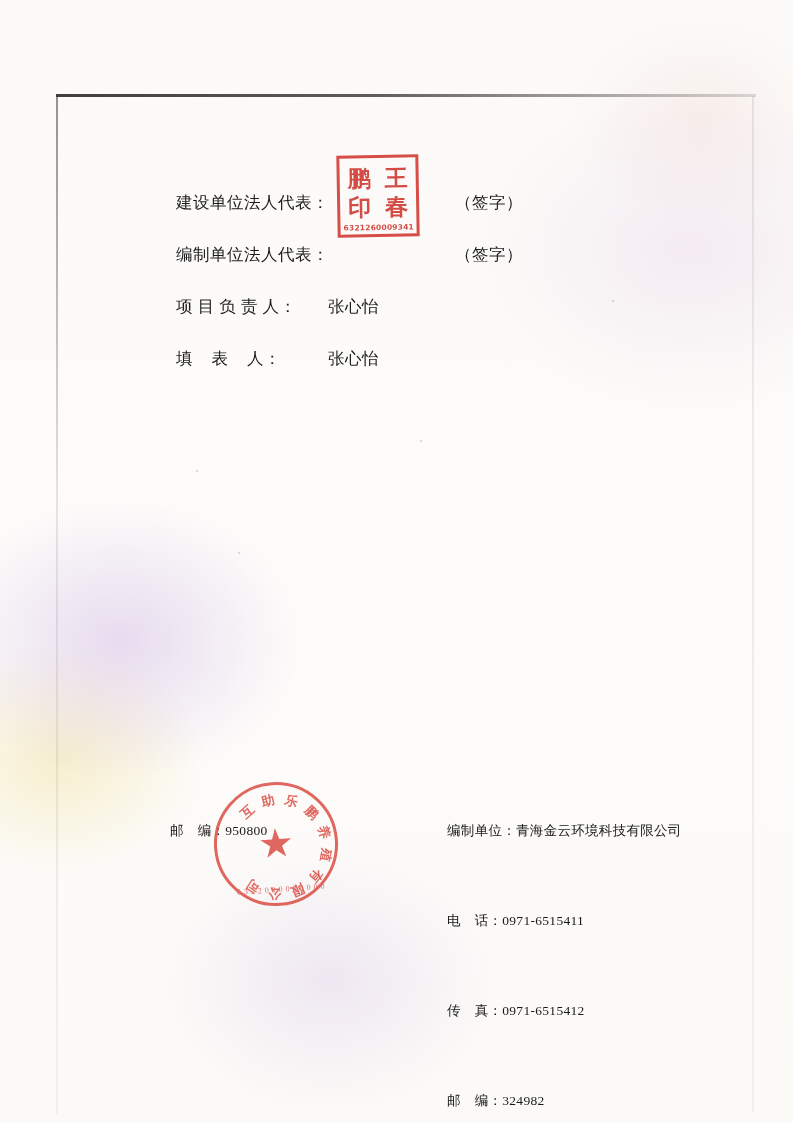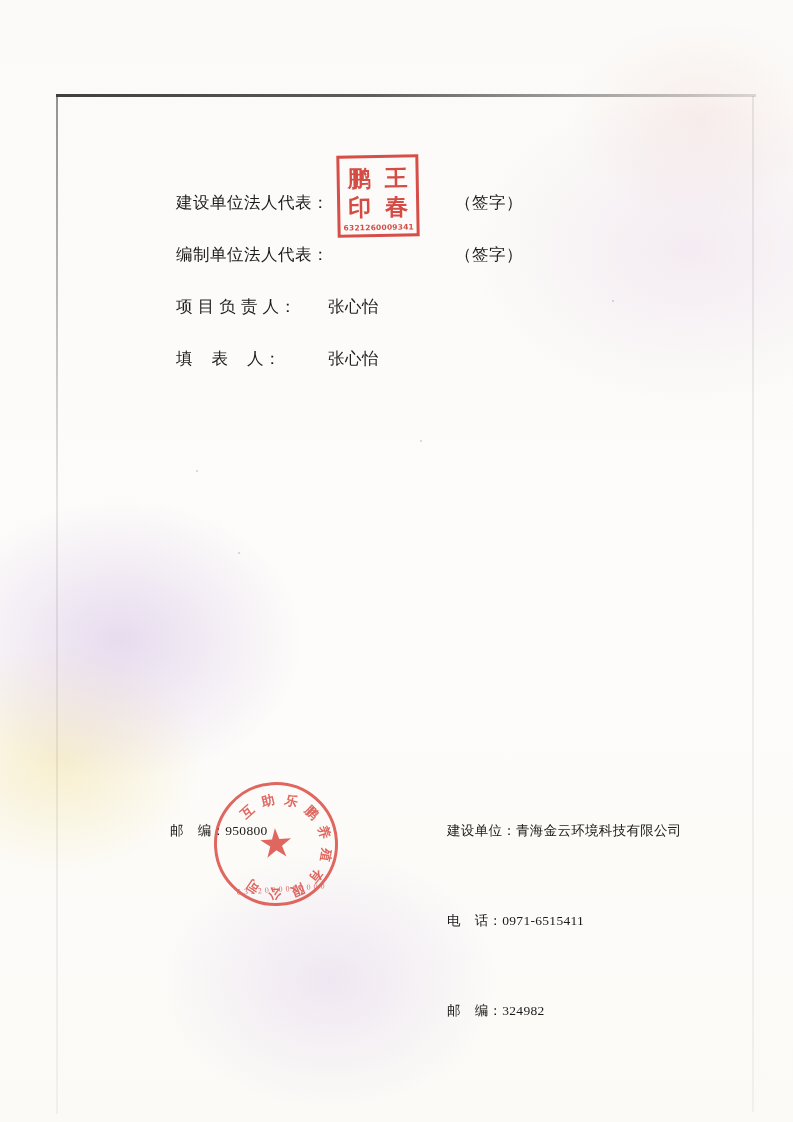--- a/index.html
+++ b/index.html
@@ -229,24 +229,27 @@
 
   <div class="contact left">
     <div class="c-line">
       <span class="lbl">邮　编：</span><span class="val">950800</span>
     </div>
 
   </div>
 
   <div class="contact right">
     <div class="c-line">
-      <span class="lbl">建设单位：</span><span class="val">青海金云环境科技有限公司</span>
+      <span class="lbl">编制单位：</span><span class="val">青海金云环境科技有限公司</span>
     </div>
     <div class="c-line">
       <span class="lbl">电　话：</span><span class="val">0971-6515411</span>
+    </div>
+    <div class="c-line">
+      <span class="lbl">传　真：</span><span class="val">0971-6515412</span>
     </div>
     <div class="c-line">
       <span class="lbl">邮　编：</span><span class="val">324982</span>
     </div>
 
   </div>
 
   <div class="seal-round">
     <div class="ring-text" id="seal-ring">
         <span style="transform: translate(-28.9361px, -37.0365px) rotate(-38deg) translate(-50%, -50%);">互</span>

